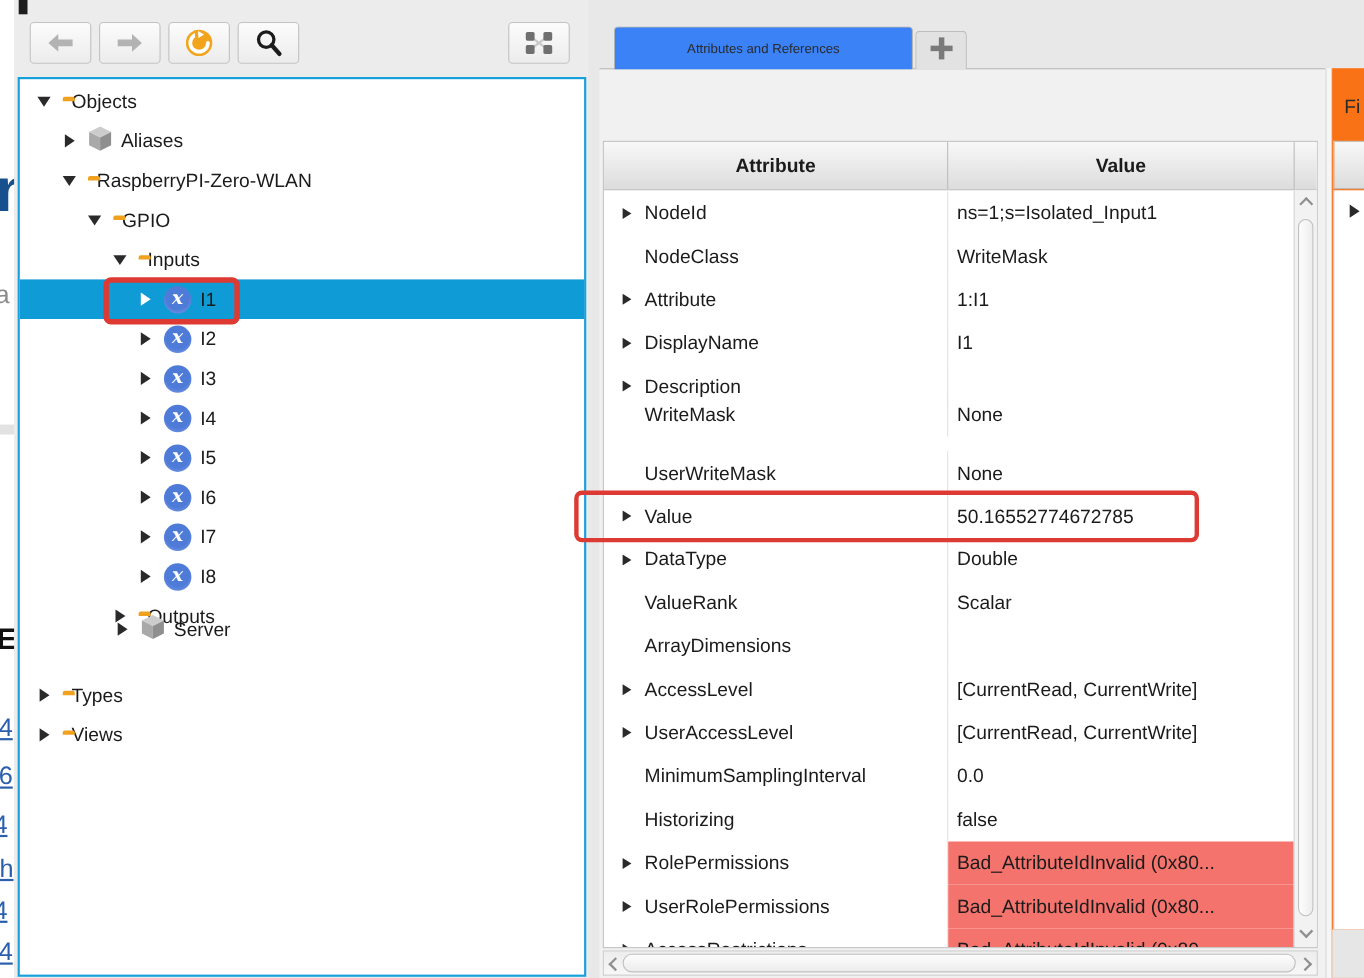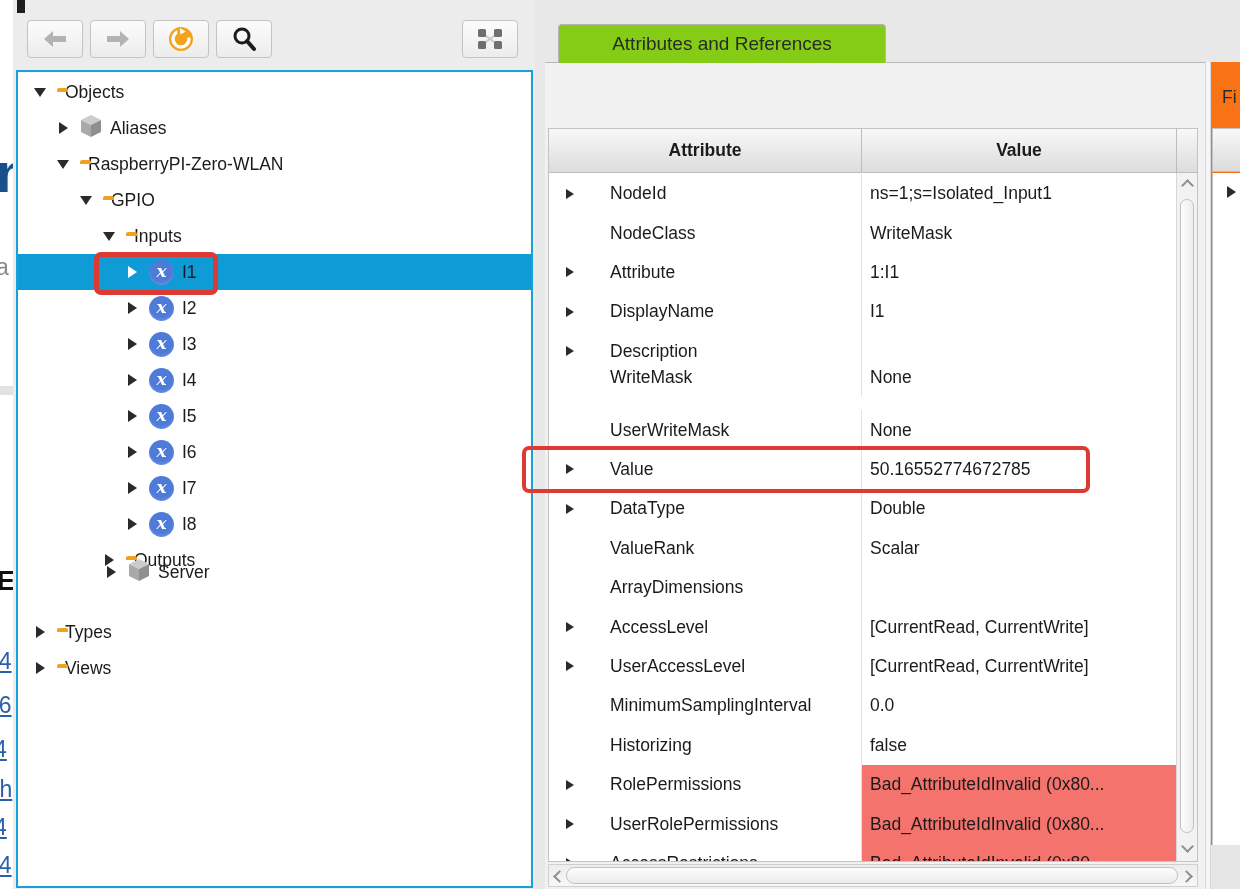--- a/index.html
+++ b/index.html
@@ -30,38 +30,38 @@
   .selected .tri-closed { border-left-color:#fff; }
   .ticon { margin:0 8px 0 9px; flex:0 0 auto; position:relative; }
   .icon-folder { width:24px; height:17px; background:#f0a11d; border-radius:2px; position:relative; margin-top:3px; }
   .icon-folder::before { content:""; position:absolute; left:0; top:-4px; width:11px; height:4px; background:#f0a11d; border-radius:2px 2px 0 0; }
   .icon-var { width:25px; height:25px; border-radius:50%;
               background:radial-gradient(circle at 50% 42%, #4e7ad8 55%, #7fa3e8 100%);
               display:flex; align-items:center; justify-content:center; }
   .icon-var span { color:#fff; font-family:"DejaVu Serif", serif; font-style:italic; font-weight:bold; font-size:17px; line-height:1; transform:translateY(-1px); }
 
   
-  #tab-active { left:558px; top:24px; width:328px; height:39px; background:#84cc16; border:1px solid #b5b5b5; border-bottom:none;
+  #tab-active { left:558px; top:24px; width:272px; height:39px; background:#3b82f6; border:1px solid #b5b5b5; border-bottom:none;
                 border-radius:4px 4px 0 0; display:flex; align-items:center; justify-content:center;
-                font-size:19px; color:#2a2a2a; z-index:4; }
+                font-size:12px; color:#2a2a2a; z-index:4; }
   #tab-plus { left:832px; top:28px; width:47px; height:35px; background:#e2e2e2; border:1px solid #bdbdbd; border-bottom:none;
               border-radius:4px 4px 0 0; display:flex; align-items:center; justify-content:center; z-index:3; }
   #doc-area { left:545px; top:62px; width:660px; height:827px; background:#f1f1f1; border-top:1px solid #b9b9b9; z-index:2; }
   #refresh2 { left:558px; top:75px; width:44px; height:43px; }
 
   
   #attr-table { left:548px; top:128px; width:650px; height:734px; background:#fff; border:1px solid #c3c3c3; z-index:2; overflow:hidden; }
   #attr-head { position:absolute; left:0; top:0; width:100%; height:44px; background:linear-gradient(#f8f8f8,#dcdcdc);
                border-bottom:1px solid #bdbdbd; display:flex; }
   #attr-head .hc { display:flex; align-items:center; justify-content:center; font-weight:bold; font-size:17.5px; color:#1b1b1b; }
   #attr-head .hc1 { width:313px; border-right:1px solid #bdbdbd; }
   #attr-head .hc2 { width:315px; border-right:1px solid #bdbdbd; }
   #attr-head .hc3 { flex:1; }
   .arow { position:absolute; left:0; width:628px; height:39.4px; display:flex; font-size:17.5px; color:#1b1b1b; }
-  .arow .name { width:313px; display:flex; align-items:center; padding-left:14px; border-right:1px solid #e3e3e3;gap:24px; }
+  .arow .name { width:313px; display:flex; align-items:center; padding-left:14px; border-right:1px solid #e3e3e3; }
   .arow .aw { width:14px; height:14px; display:flex; align-items:center; justify-content:center; margin-right:9px; flex:0 0 14px; }
   .atri { width:0; height:0; border-top:5.5px solid transparent; border-bottom:5.5px solid transparent; border-left:8px solid #2a2a2a; }
   .arow .val { flex:1; display:flex; align-items:center; padding-left:8px; overflow:hidden; white-space:nowrap; }
   .arow .val.bad { background:#f4736d; }
 
   
   .vsb { position:absolute; right:0; top:44px; width:21px; bottom:0; background:#f2f2f2; border-left:1px solid #d8d8d8; }
   .chev { position:absolute; width:9px; height:9px; border-left:2px solid #8f8f8f; border-top:2px solid #8f8f8f; }
   .chev.up    { left:6px; top:8px;  transform:rotate(45deg); }
   .chev.down  { left:6px; bottom:10px; transform:rotate(225deg); }

